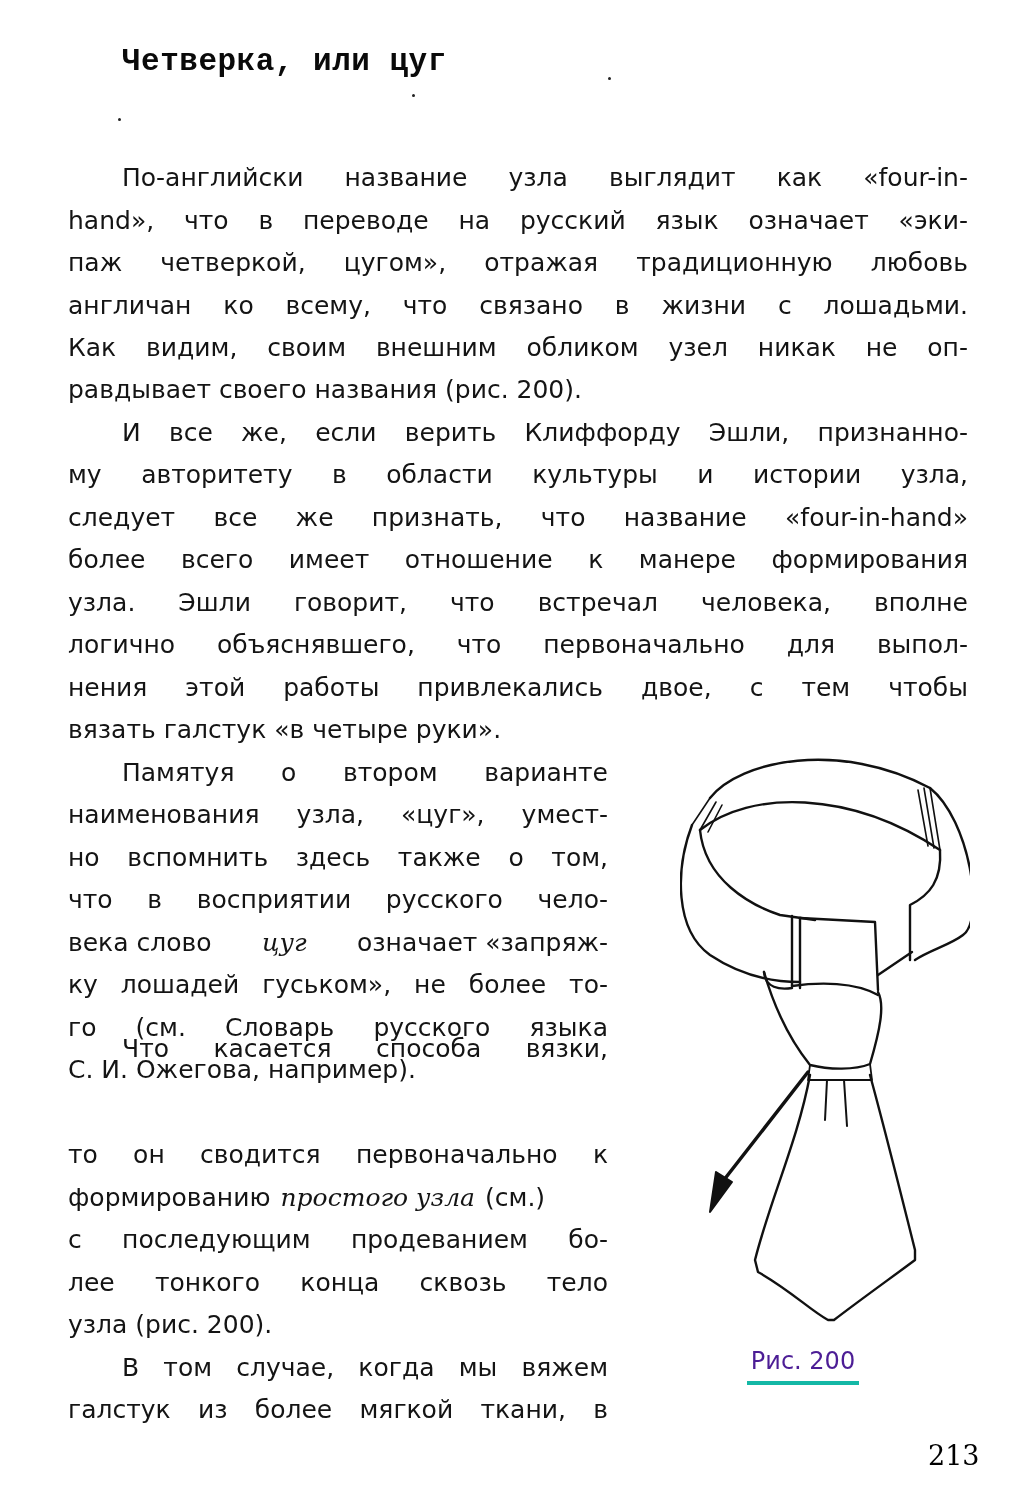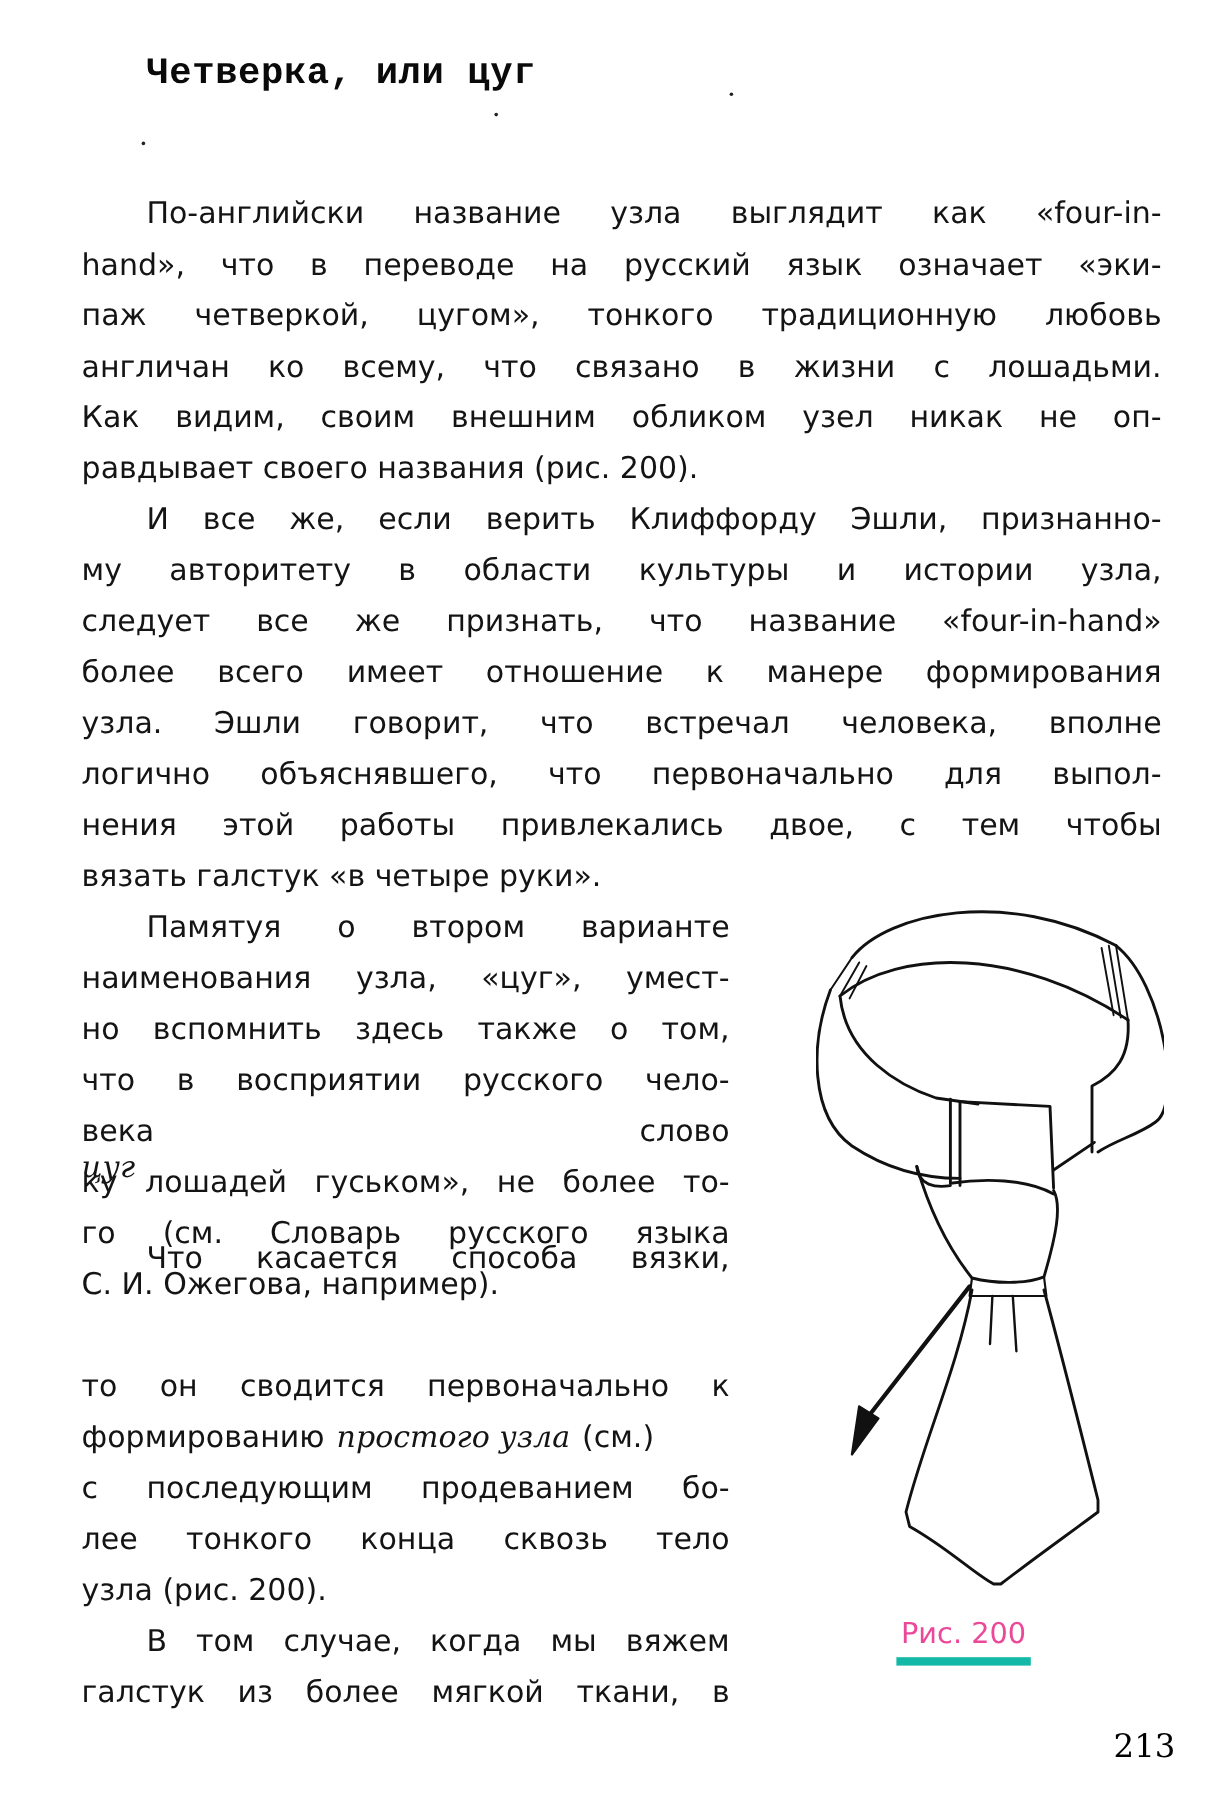--- a/index.html
+++ b/index.html
@@ -20,58 +20,59 @@
   .narrow { width: 540px; }
   .last { text-align-last: left; }
   .indent { left: 122px; }
   .indent.full { width: 846px; }
   .indent.narrow { width: 486px; }
   em { font-family: "DejaVu Serif", serif; font-style: italic; }
   .figure { position: absolute; left: 680px; top: 720px; width: 290px; height: 640px; }
   .caption {
     position: absolute; left: 747px; top: 1347px; width: 112px;
     font-family: "DejaVu Sans", sans-serif; font-size: 24px; text-align: center;
-    color: #ec4899; padding-bottom: 6px; border-bottom: 7px solid #14b8a6;
+    color: #4c1d95; padding-bottom: 6px; border-bottom: 4px solid #14b8a6;
   }
   .pagenum {
     position: absolute; left: 928px; top: 1440px;
     font-family: "DejaVu Serif", serif; font-size: 27px; color: #000000;
   }
   .mark { position: absolute; width: 3px; height: 3px; background: #222; border-radius: 50%; }
 </style>
 </head>
 <body>
 
 <div>
 
   <div class="title">Четверка, или цуг</div>
 
   <div class="line indent full" style="top:131px">По-английски название узла выглядит как «four-in-</div>
   <div class="line full" style="top:174px">hand», что в переводе на русский язык означает «эки-</div>
-  <div class="line full" style="top:216px">паж четверкой, цугом», тонкого традиционную любовь</div>
+  <div class="line full" style="top:216px">паж четверкой, цугом», отражая традиционную любовь</div>
   <div class="line full" style="top:259px">англичан ко всему, что связано в жизни с лошадьми.</div>
   <div class="line full" style="top:301px">Как видим, своим внешним обликом узел никак не оп-</div>
   <div class="line full last" style="top:343px">равдывает своего названия (рис. 200).</div>
 
   <div class="line indent full" style="top:386px">И все же, если верить Клиффорду Эшли, признанно-</div>
   <div class="line full" style="top:428px">му авторитету в области культуры и истории узла,</div>
   <div class="line full" style="top:471px">следует все же признать, что название «four-in-hand»</div>
   <div class="line full" style="top:513px">более всего имеет отношение к манере формирования</div>
   <div class="line full" style="top:556px">узла. Эшли говорит, что встречал человека, вполне</div>
   <div class="line full" style="top:598px">логично объяснявшего, что первоначально для выпол-</div>
   <div class="line full" style="top:641px">нения этой работы привлекались двое, с тем чтобы</div>
   <div class="line full last" style="top:683px">вязать галстук «в четыре руки».</div>
 
   <div class="line indent narrow" style="top:726px">Памятуя о втором варианте</div>
   <div class="line narrow" style="top:768px">наименования узла, «цуг», умест-</div>
   <div class="line narrow" style="top:811px">но вспомнить здесь также о том,</div>
   <div class="line narrow" style="top:853px">что в восприятии русского чело-</div>
-  <div class="line narrow" style="top:896px; display:flex; justify-content:space-between;flex-direction:column;">
+  <div class="line narrow" style="top:896px; display:flex; justify-content:space-between;">
     <span>века слово</span>
     <em>цуг</em>
+    <span>означает «запряж-</span>
   </div>
   <div class="line narrow" style="top:938px">ку лошадей гуськом», не более то-</div>
   <div class="line narrow" style="top:981px">го (см. Словарь русского языка</div>
   <div class="line narrow last" style="top:1023px">С. И. Ожегова, например).</div>
 
   <div class="line indent narrow" style="top:1002px">Что касается способа вязки,</div>
   <div class="line narrow" style="top:1108px">то он сводится первоначально к</div>
   <div class="line narrow" style="top:1151px; display:flex; gap:10px;">
     <span>формированию</span>
     <em>простого узла</em>

